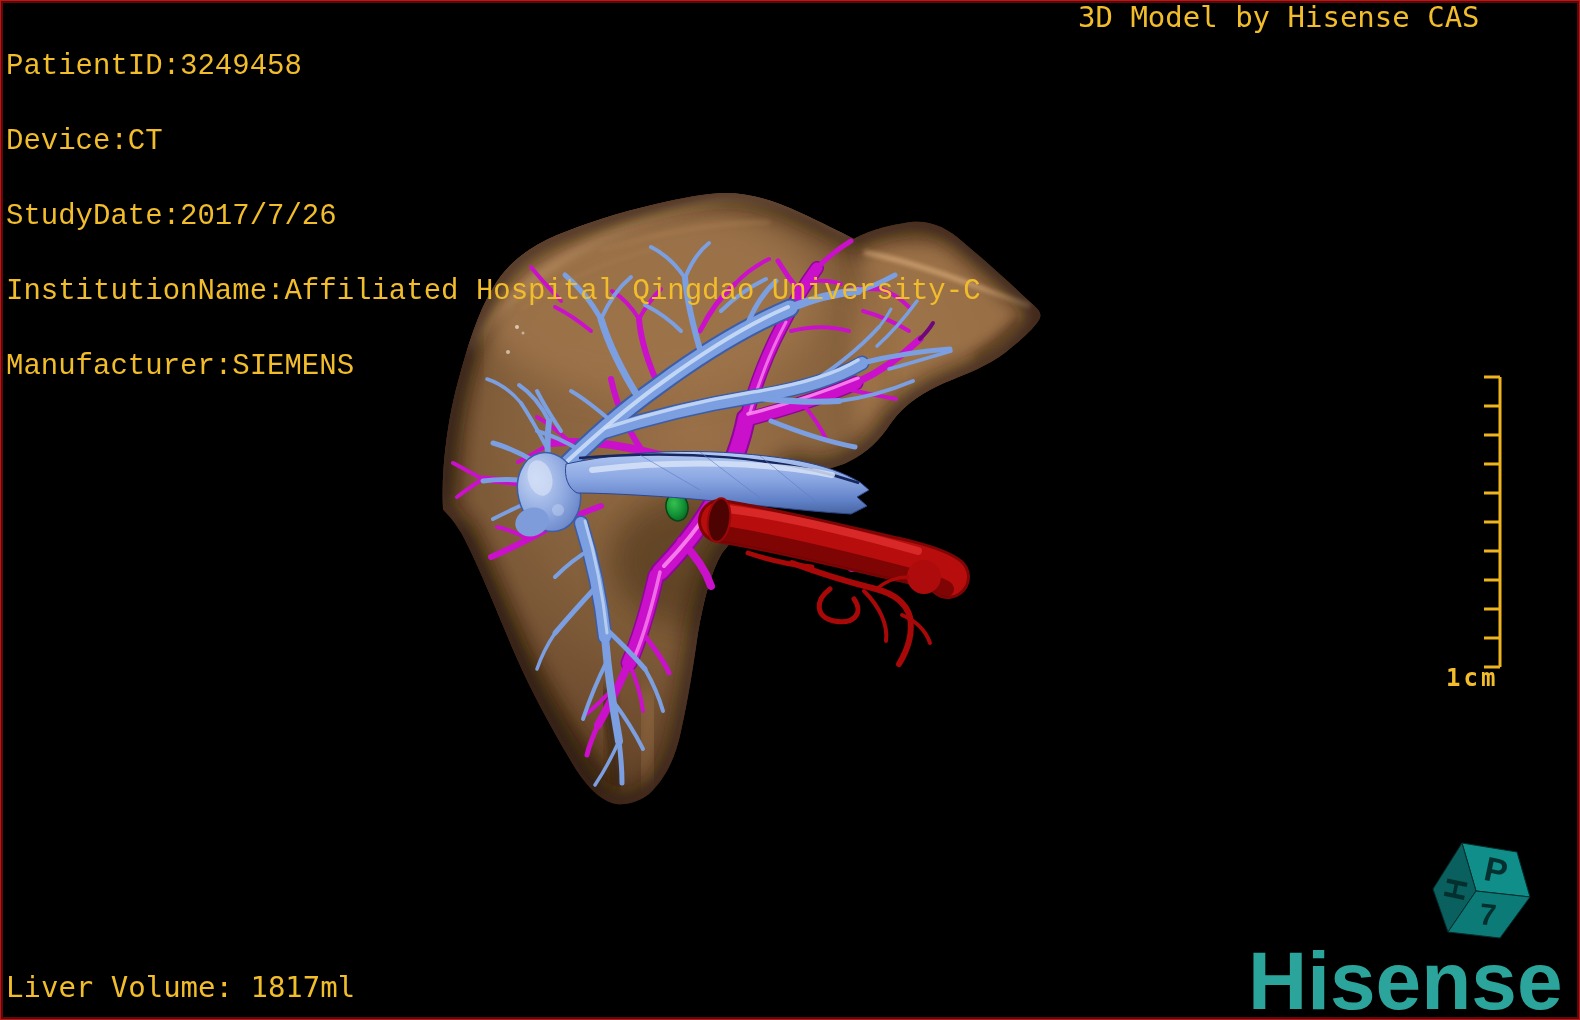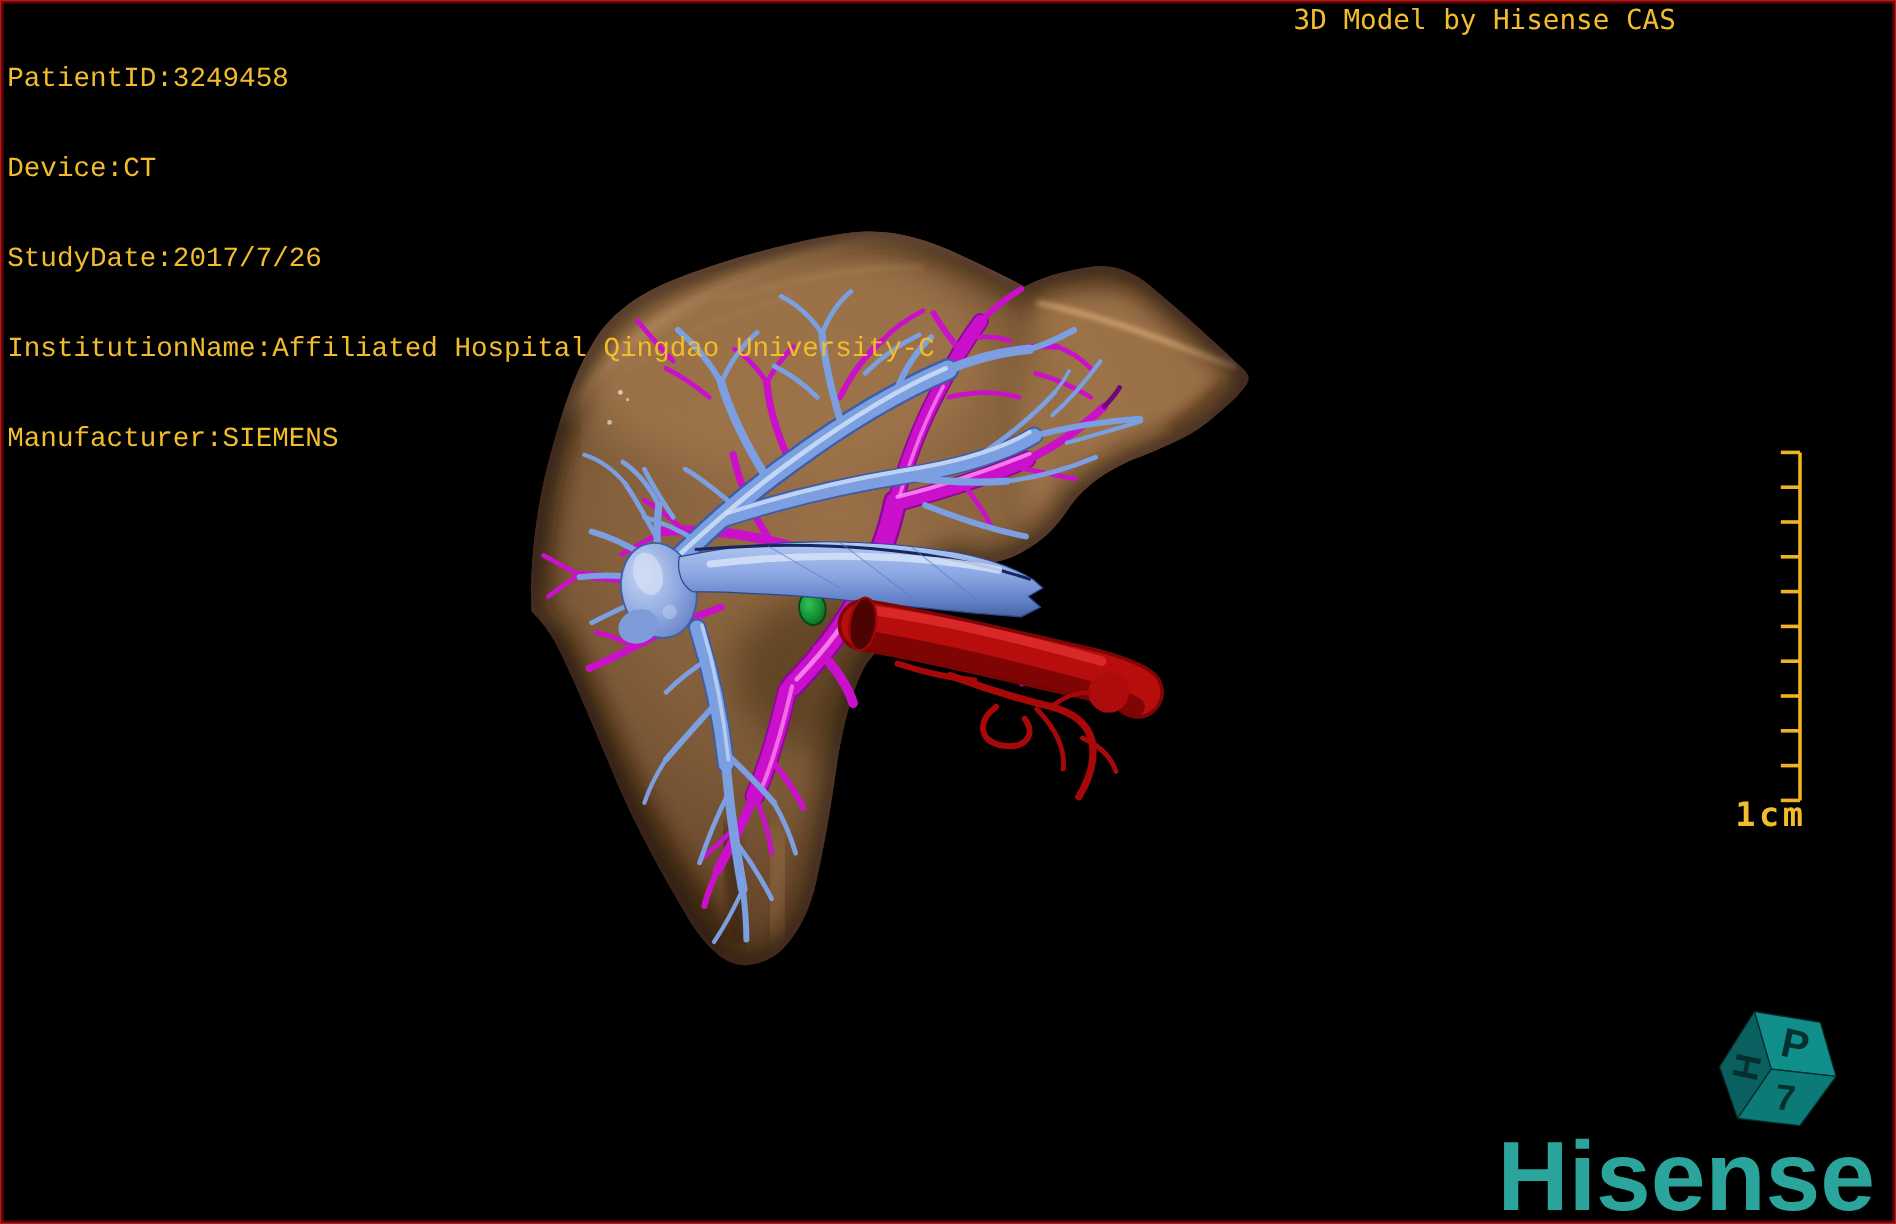--- a/index.html
+++ b/index.html
@@ -2,26 +2,26 @@
 <html><head>
 <meta charset="utf-8">
 <style>
   html,body{margin:0;padding:0;background:#111;}
   .screen{
     position:relative;width:1580px;height:1020px;background:#000;overflow:hidden;
     box-shadow:inset 0 0 0 1px #c01414, inset 0 0 0 3px #5a0a0a;
     font-family:"DejaVu Sans Mono","Liberation Mono",monospace;
   }
   .scene-svg{position:absolute;left:0;top:0;}
-  .overlay-text{position:absolute;color:#f2bd2b;font-size:23px;line-height:25px;white-space:pre;}
+  .overlay-text{position:absolute;color:#f2bd2b;font-size:29px;line-height:25px;white-space:pre;}
   .info-block{left:6px;top:4px;font-family:Liberation Mono, monospace;}
   .info-block div{height:25px;}
   .watermark{left:1078px;top:5px;}
   .volume-label{left:6px;top:975px;}
-  .scalebar-label{left:1446px;top:666px;font-size:28px;font-weight:bold;letter-spacing:3px;}
+  .scalebar-label{left:1446px;top:666px;font-size:24px;font-weight:bold;letter-spacing:3px;}
   .logo{
     position:absolute;left:1248px;top:940px;color:#2ba59b;
     font-family:"Liberation Sans","DejaVu Sans",sans-serif;
     font-weight:bold;font-size:82px;line-height:82px;letter-spacing:0px;
   }
 </style>
 </head>
 <body>
 
 <div class="screen">
@@ -252,18 +252,19 @@
   <div class="overlay-text info-block">
     <div>PatientID:3249458</div>
     <div>Device:CT</div>
     <div>StudyDate:2017/7/26</div>
     <div>InstitutionName:Affiliated Hospital Qingdao University-C</div>
     <div>Manufacturer:SIEMENS</div>
   </div>
 
   <div class="overlay-text watermark">3D Model by Hisense CAS</div>
 
+  <div class="overlay-text volume-label">Liver Volume: 1817ml</div>
 
   <div class="overlay-text scalebar-label">1cm</div>
 
   <div class="logo">Hisense</div>
 
 </div>
 
 </body></html>

